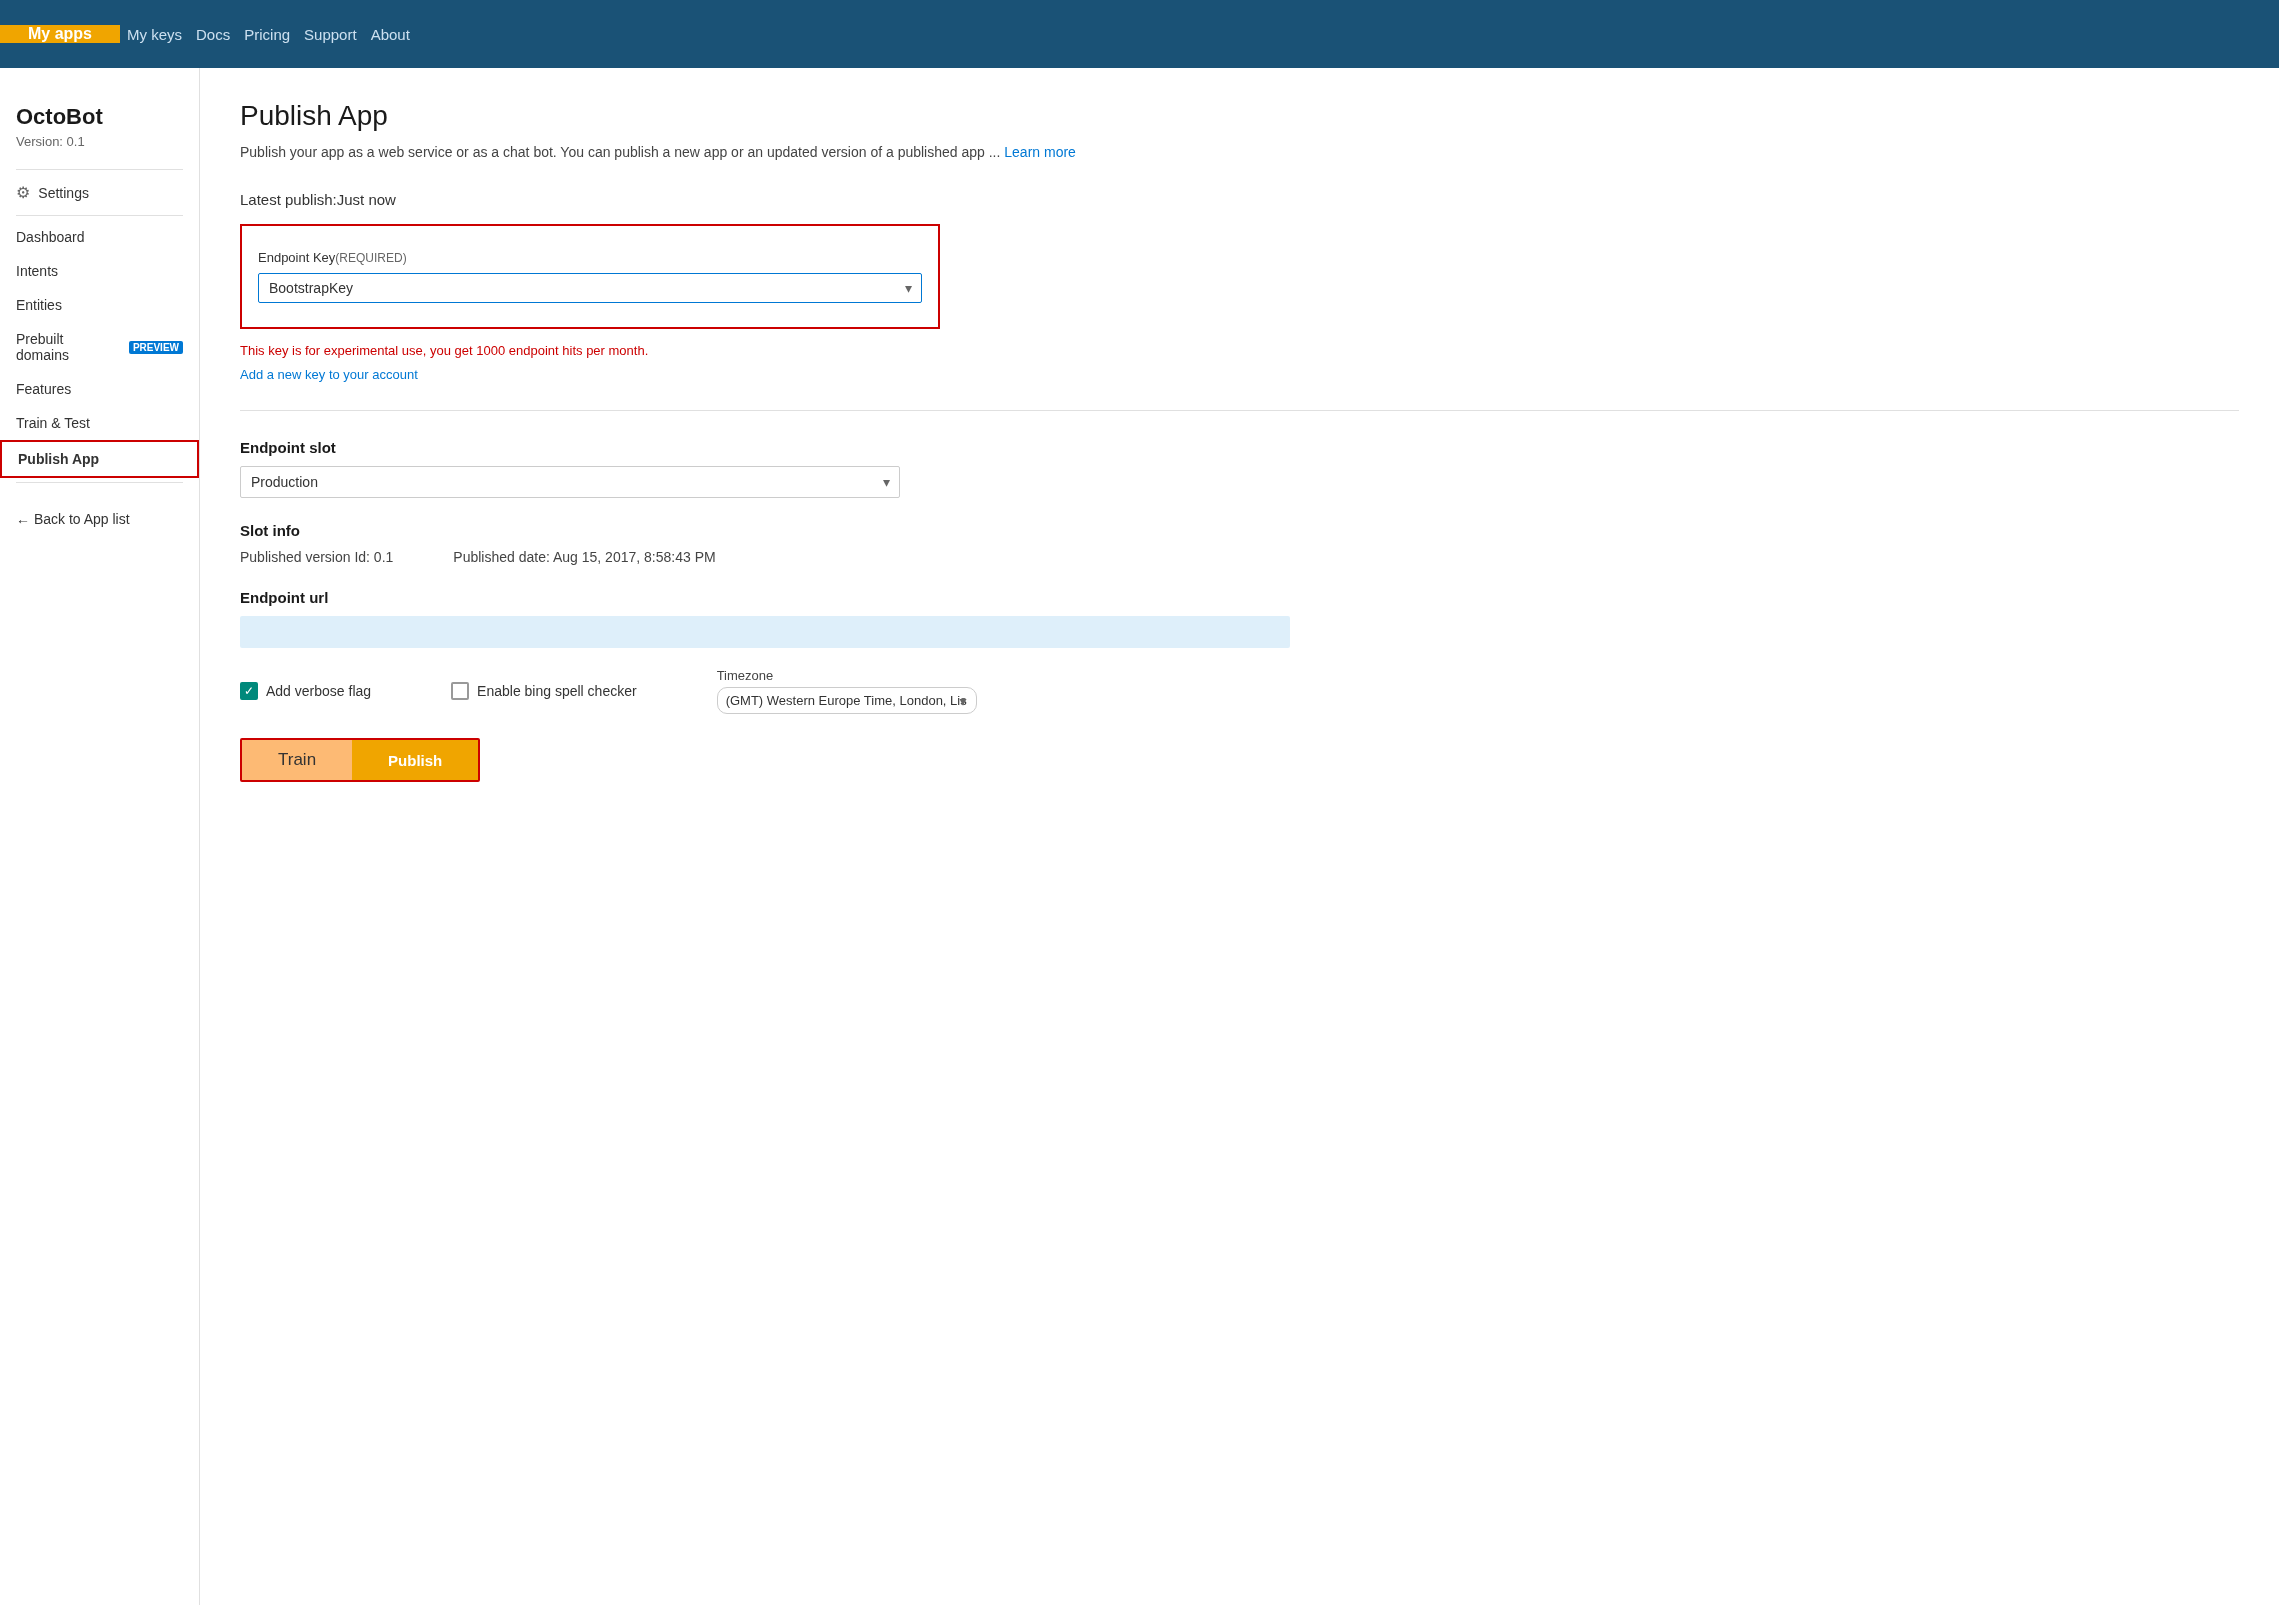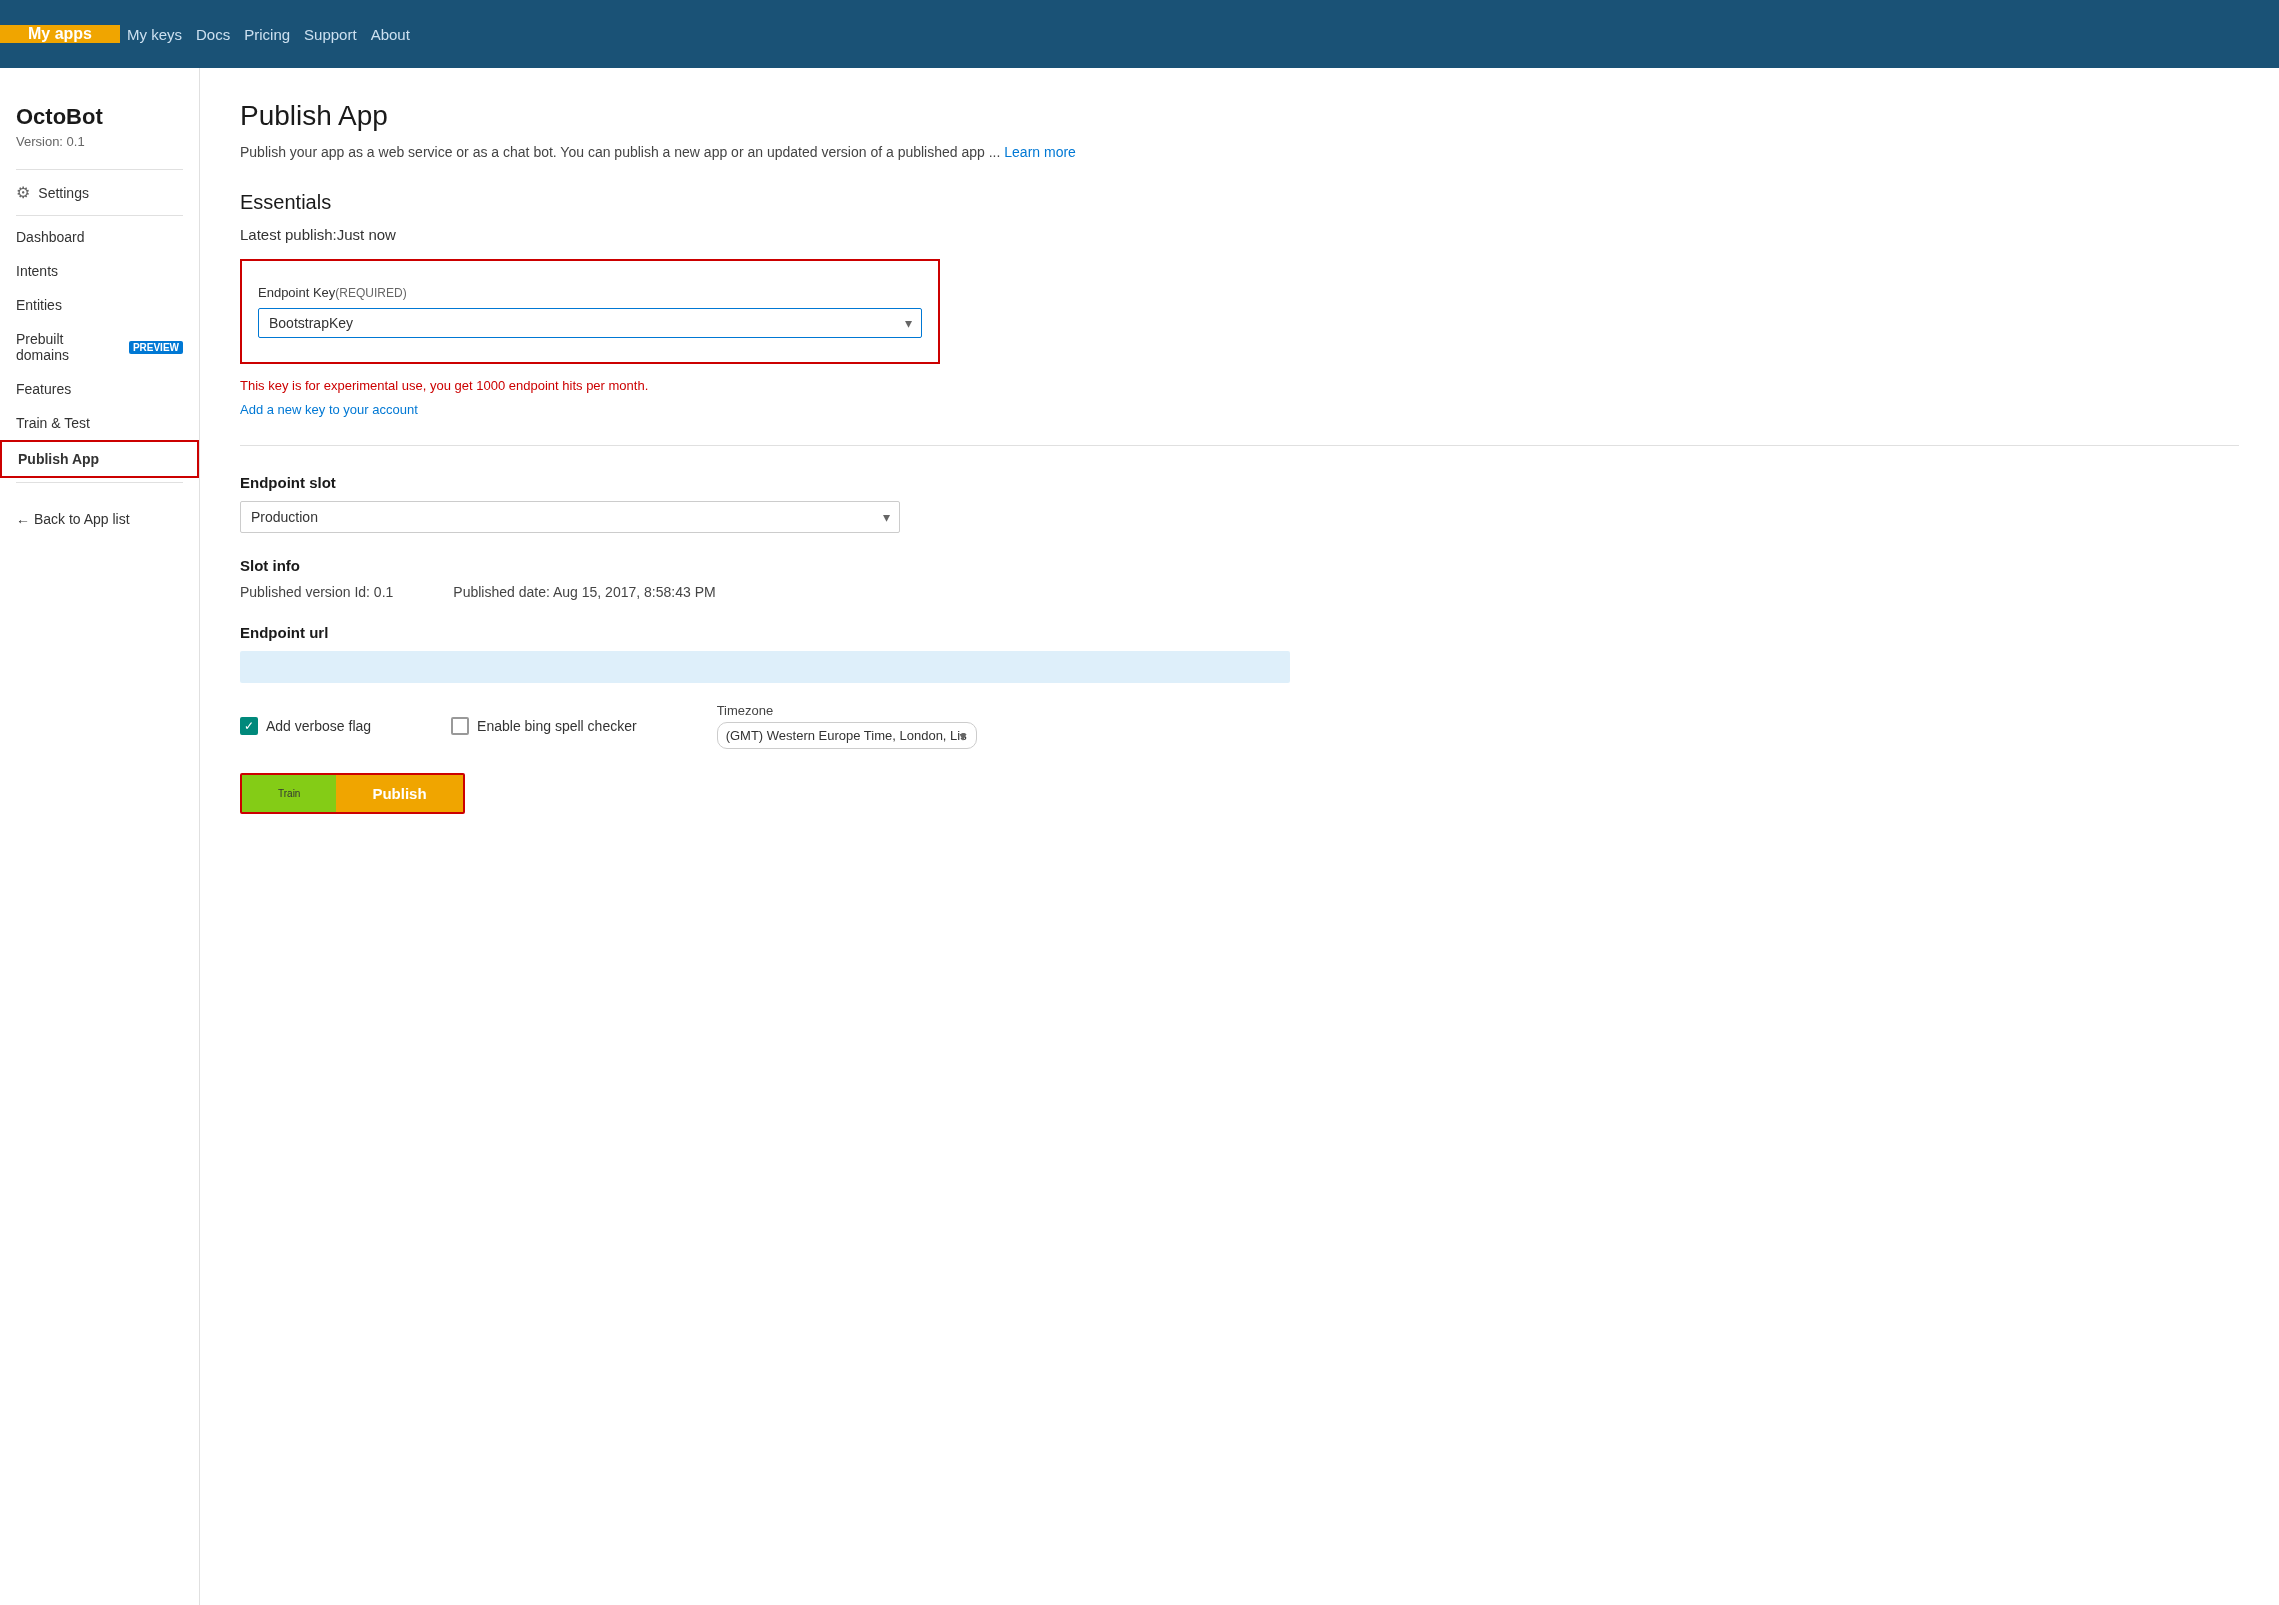--- a/index.html
+++ b/index.html
@@ -301,23 +301,23 @@
     
     .buttons-row {
       display: flex;
       gap: 0;
       border: 2px solid #c00;
       display: inline-flex;
       border-radius: 2px;
     }
     .btn-train {
       padding: 10px 36px;
-      background: #84cc16;
-      color: #333;
-      font-size: 10px;
+      background: #fdba74;
+      color: #333;
+      font-size: 17px;
       border: none;
       cursor: pointer;
       font-family: inherit;
     }
     .btn-publish {
       padding: 10px 36px;
       background: #f0a500;
       color: #fff;
       font-size: 15px;
       border: none;
@@ -378,21 +378,20 @@
   </aside>
 
   <main class="main-content">
 
     <h1 class="page-title">Publish App</h1>
     <p class="page-description">
       <span>Publish your app as a web service or as a chat bot. You can publish a new app or an updated version of a published app ...</span>
       <a class="learn-more-link">Learn more</a>
     </p>
 
-    <h2 class="section-title">Essentials</h2>
     <p class="latest-publish">
       <span>Latest publish:</span><span>Just now</span>
     </p>
 
     
     <div class="endpoint-key-box">
       <div class="endpoint-key-label">
         <span>Endpoint Key</span><span class="required-badge">(REQUIRED)</span>
       </div>
       <div class="select-wrapper">

